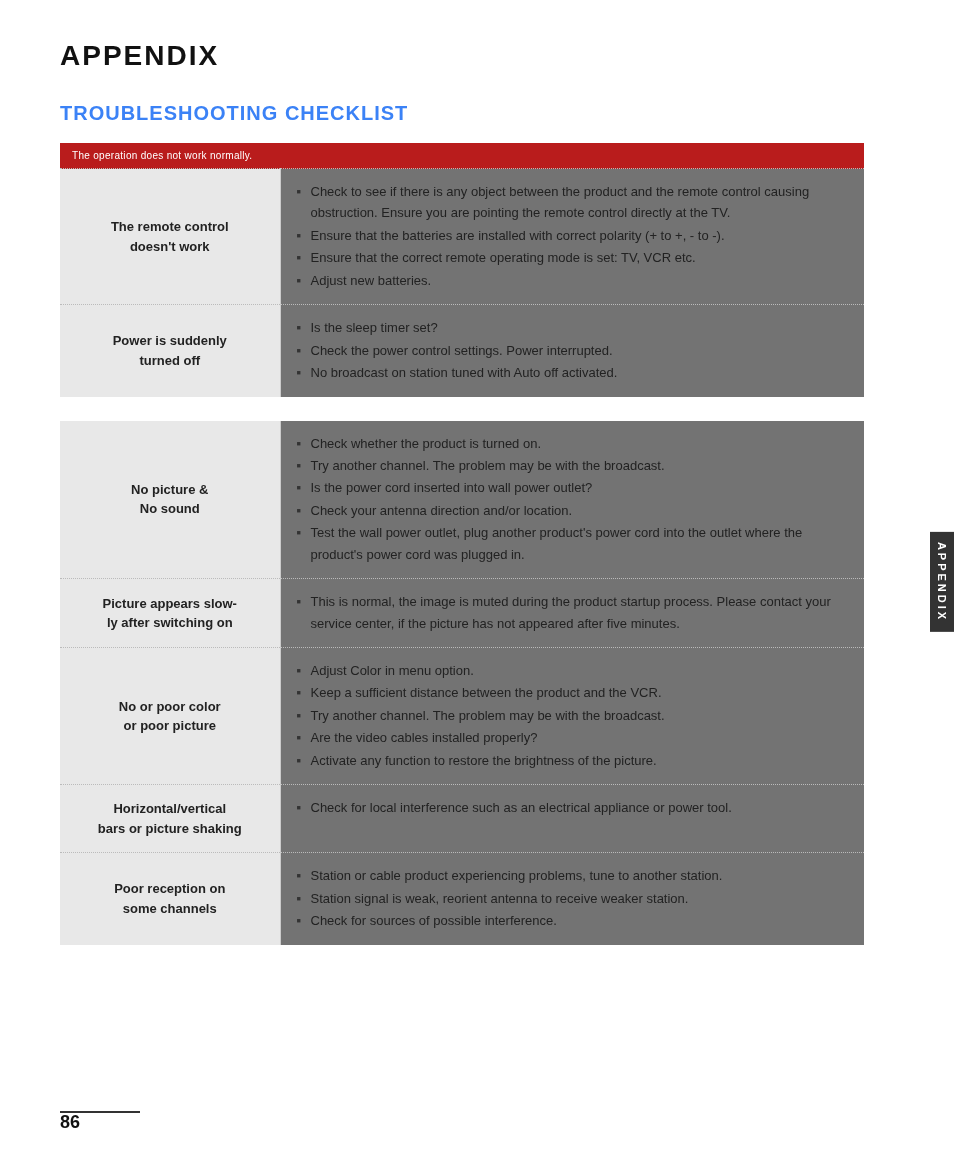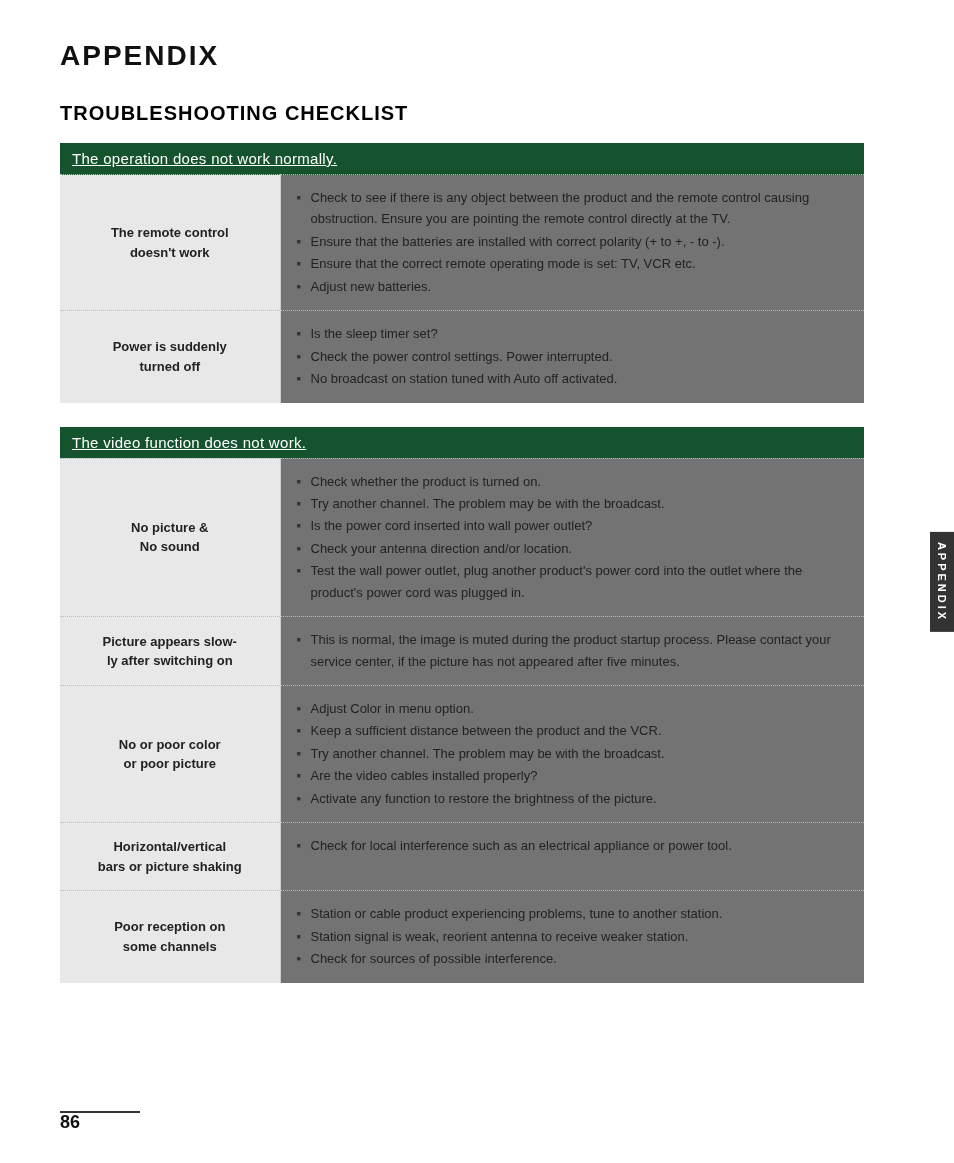--- a/index.html
+++ b/index.html
@@ -20,21 +20,21 @@
       letter-spacing: 2px;
       margin-bottom: 30px;
       color: #111;
     }
 
     .section-title {
       font-size: 20px;
       font-weight: bold;
       letter-spacing: 1px;
       margin-bottom: 18px;
-      color: #000000;
+      color: #3b82f6;
     }
 
     .table-header {
       background: #5a5a5a;
       color: #fff;
       font-size: 13px;
       padding: 7px 12px;
       font-weight: normal;
       letter-spacing: 0.3px;
     }
@@ -57,26 +57,25 @@
       background: #333;
     }
 
     table.main-table {
       width: 100%;
       border-collapse: collapse;
       margin-bottom: 24px;
     }
 
     table.main-table .header-row td {
-      background: #14532d;
+      background: #b91c1c;
       color: #fff;
       padding: 7px 12px;
-      font-size: 15px;
+      font-size: 10px;
       font-weight: normal;
-      text-decoration: underline;
     }
 
     table.main-table td.label-cell {
       background: #e8e8e8;
       width: 220px;
       text-align: center;
       font-weight: bold;
       font-size: 13px;
       padding: 14px 11px;
       vertical-align: middle;
@@ -160,23 +159,20 @@
             <li>Check the power control settings. Power interrupted.</li>
             <li>No broadcast on station tuned with Auto off activated.</li>
           </ul>
         </td>
       </tr>
     </tbody>
   </table>
 
   <table class="main-table">
     <tbody>
-      <tr class="header-row">
-        <td colspan="2" class="table-header">The video function does not work.</td>
-      </tr>
 
       <tr class="data-row">
         <td class="label-cell">No picture &amp;<br>No sound</td>
         <td class="content-cell">
           <ul class="bullet-list">
             <li>Check whether the product is turned on.</li>
             <li>Try another channel. The problem may be with the broadcast.</li>
             <li>Is the power cord inserted into wall power outlet?</li>
             <li>Check your antenna direction and/or location.</li>
             <li>Test the wall power outlet, plug another product's power cord into the outlet where the product's power cord was plugged in.</li>

